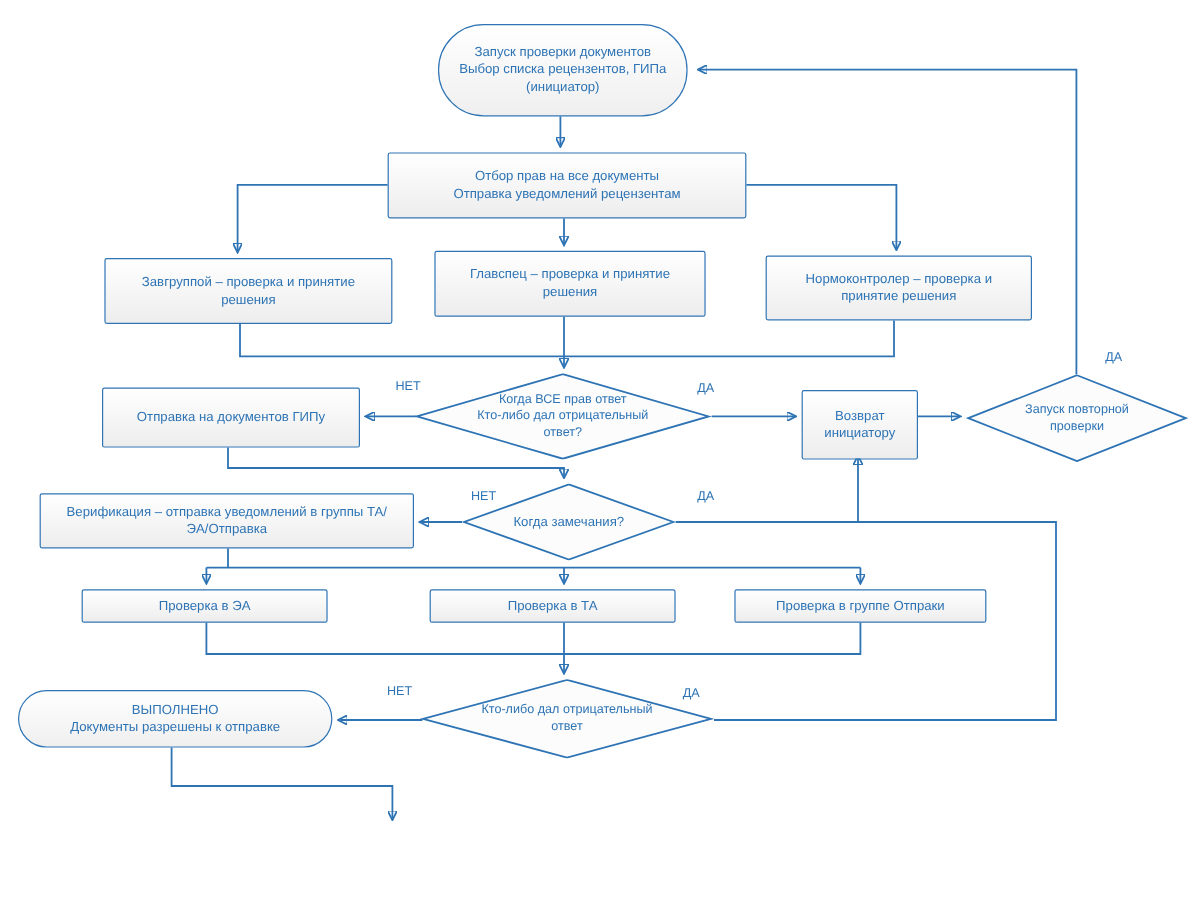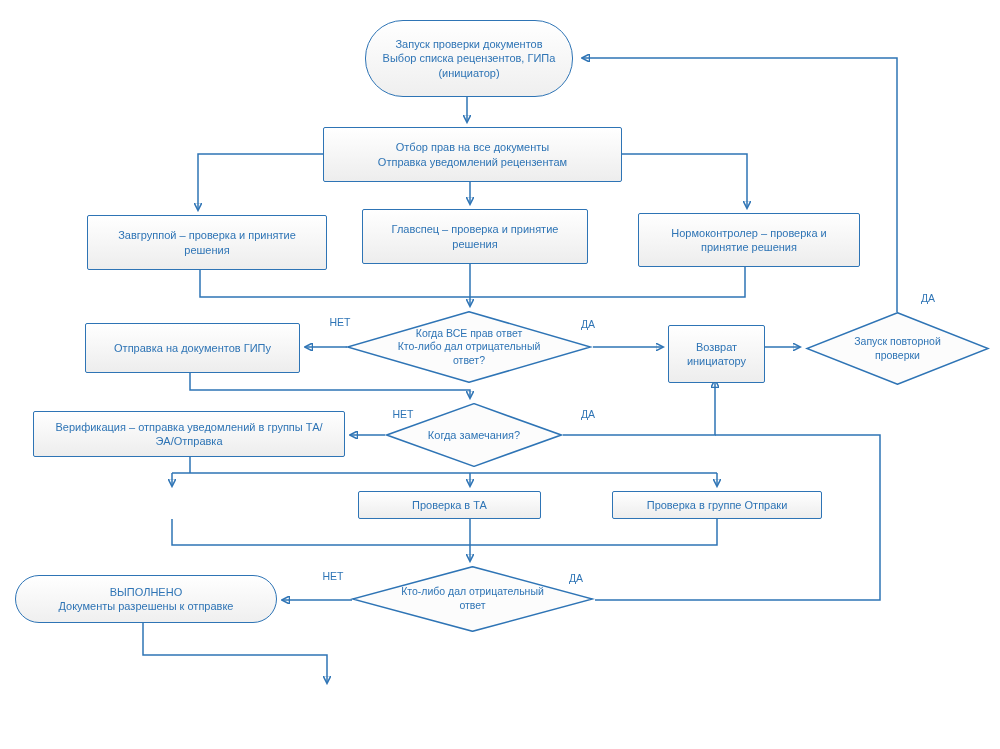--- a/index.html
+++ b/index.html
@@ -135,22 +135,25 @@
 ЭА/Отправка</span>
   </div>
 
   <div class="node diamond" style="left:385px;top:403px;width:178px;height:64px;">
     <svg class="dshape" viewBox="0 0 100 100" preserveAspectRatio="none">
       <polygon points="50,1 99,50 50,99 1,50"></polygon>
     </svg>
     <span class="dtext">Когда замечания?</span>
   </div>
 
+  <div class="node box" style="left:68px;top:491px;width:205px;height:28px;">
+    <span>Проверка в ЭА</span>
+  </div>
 
-  <div class="node box" style="left:358px;top:491px;width:183px;height:28px;">
+  <div class="node box" style="left:358px;top:491px;width:205px;height:28px;">
     <span>Проверка в ТА</span>
   </div>
 
   <div class="node box" style="left:612px;top:491px;width:210px;height:28px;">
     <span>Проверка в группе Отпраки</span>
   </div>
 
   <div class="node diamond" style="left:350px;top:566px;width:245px;height:66px;">
     <svg class="dshape" viewBox="0 0 100 100" preserveAspectRatio="none">
       <polygon points="50,1 99,50 50,99 1,50"></polygon>

